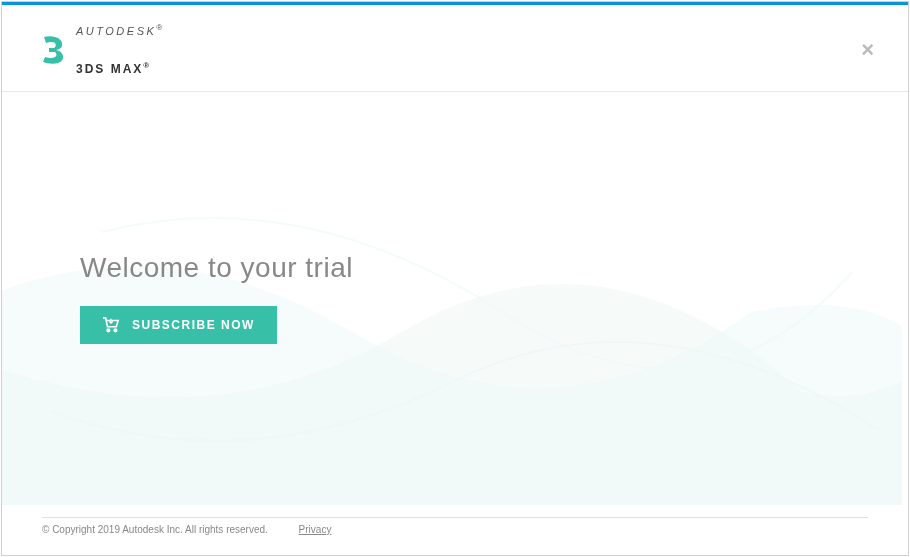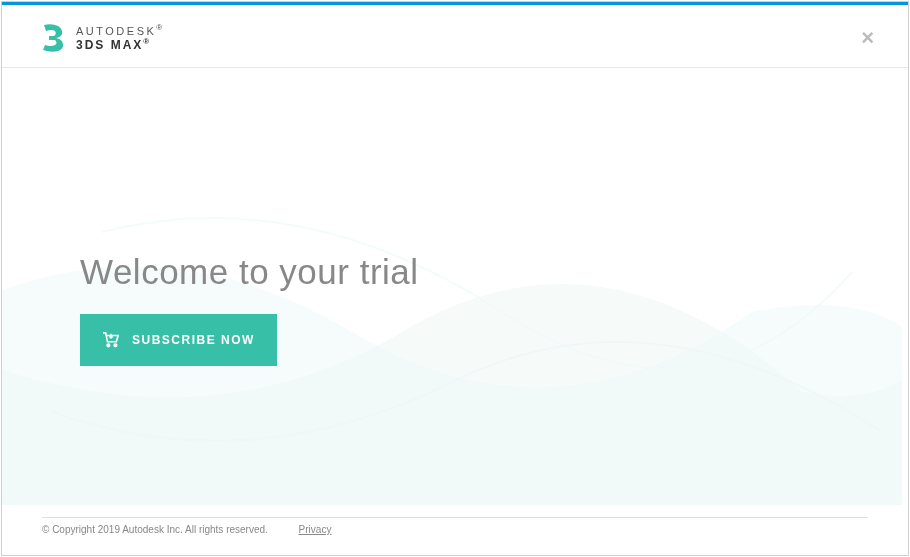--- a/index.html
+++ b/index.html
@@ -58,27 +58,29 @@
       display: flex;
       flex-direction: column;
       line-height: 1.15;
     }
     
     .brand-line1 {
       font-size: 11px;
       letter-spacing: 2.5px;
       color: #555;
       font-weight: normal;
+      font-style: italic;
     }
     
     .brand-line2 {
       font-size: 12px;
       letter-spacing: 2px;
       color: #333;
       font-weight: bold;
+      margin-top: 24px;
     }
     
     .reg-mark {
       font-size: 8px;
       vertical-align: super;
       letter-spacing: 0;
     }
     
     .close-btn {
       color: #bbb;
@@ -116,32 +118,32 @@
       overflow: hidden;
     }
     
     .main-content {
       position: absolute;
       top: 250px;
       left: 78px;
     }
     
     .welcome-heading {
-      font-size: 35px;
+      font-size: 28px;
       color: #888;
       font-weight: normal;
       margin-bottom: 22px;
       letter-spacing: 0.5px;
     }
     
     .subscribe-btn {
       background: #37bfa7;
       color: #fff;
       border: none;
-      padding: 18px 22px;
+      padding: 11px 22px;
       font-size: 12px;
       font-weight: bold;
       letter-spacing: 1.5px;
       cursor: pointer;
       display: flex;
       align-items: center;
       gap: 12px;
     }
     
     .cart-icon {

